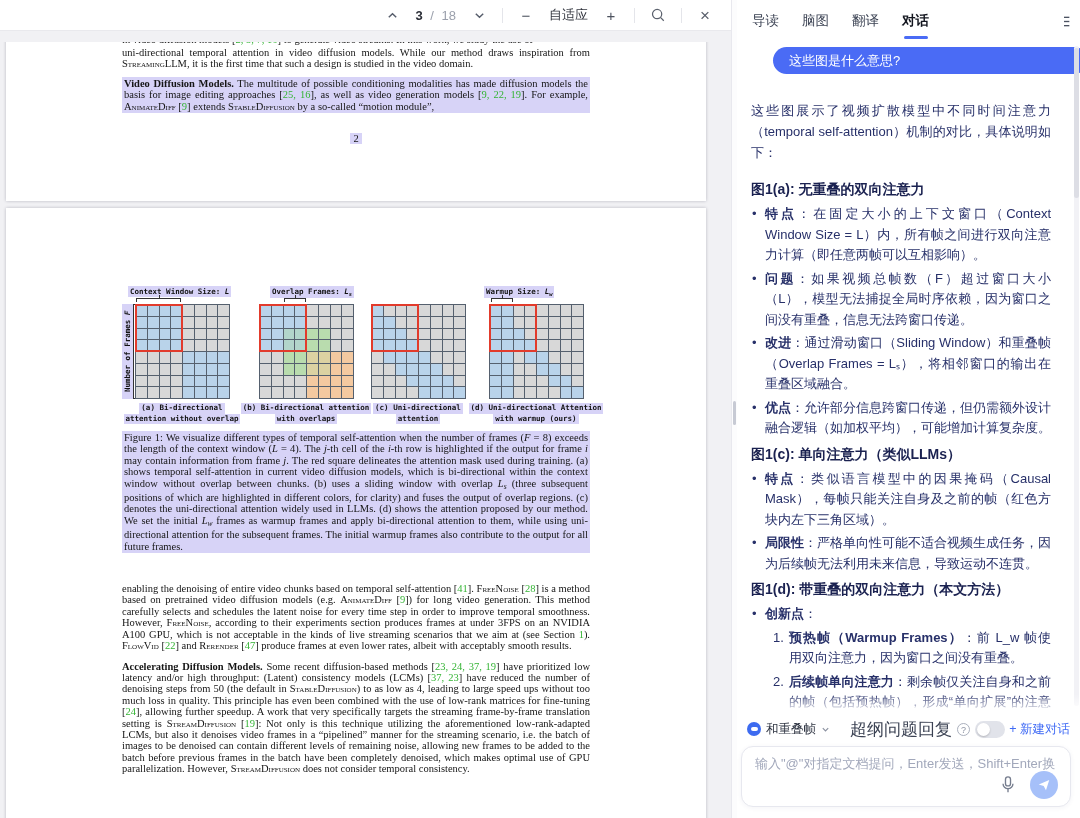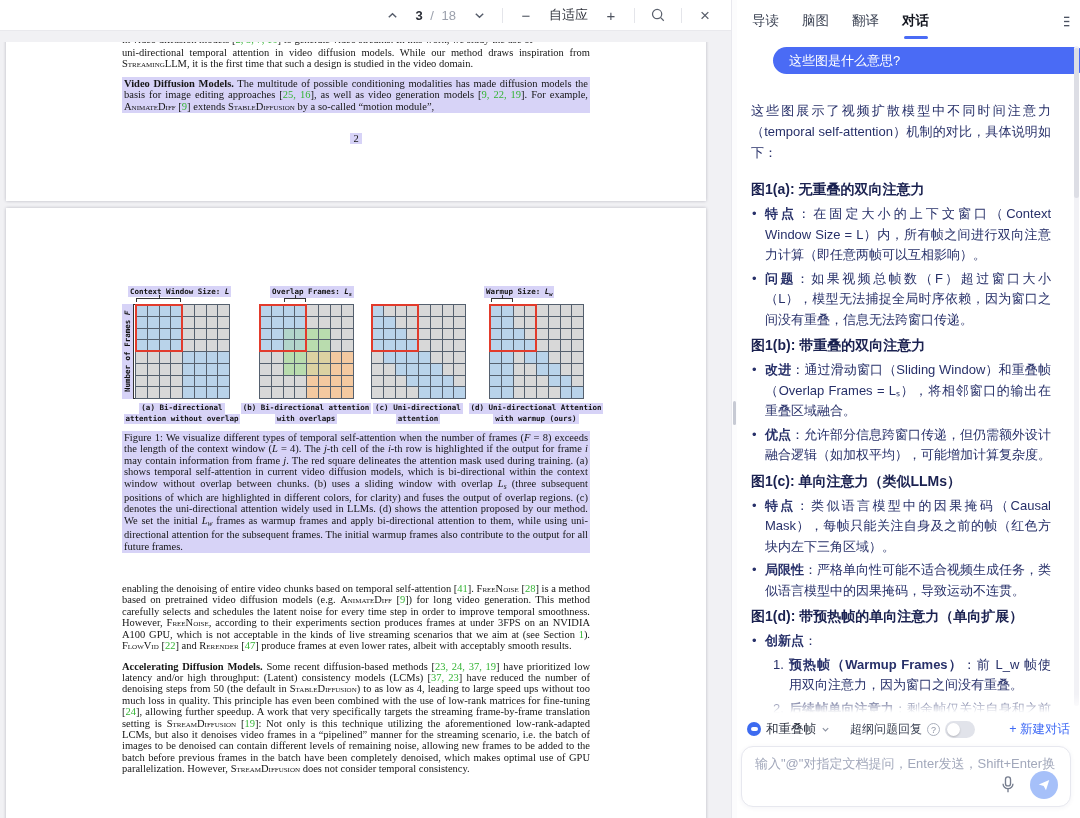--- a/index.html
+++ b/index.html
@@ -116,21 +116,21 @@
 
   .rp-footer { position:absolute; left:0; right:0; top:716px; height:26px; display:flex;
     align-items:center; padding:0 10px; z-index:3; background:#fff; }
   .scope { display:flex; align-items:center; gap:5px; cursor:pointer; }
   .scope-dot { width:14px; height:14px; border-radius:50%; background:#3d6bf0; position:relative; }
   .scope-dot::after { content:""; position:absolute; left:3.5px; top:4.5px; width:7px; height:4px;
     border-radius:2px; background:#fff; }
   .scope-label { font-size:12.5px; color:#2e3442; }
   .chev { width:9px; height:9px; }
   .beyond { display:flex; align-items:center; gap:5px; margin-left:20px; }
-  .beyond-label { font-size:12px; color:#3a4152; }
+  .beyond-label { font-size:17px; color:#3a4152; }
   .help { width:13px; height:13px; border:1px solid #aab0bd; border-radius:50%; color:#8c93a3;
     font-size:9px; line-height:12px; text-align:center; }
   .toggle { width:30px; height:17px; border-radius:9px; background:#e1e3ea; position:relative; cursor:pointer; }
   .toggle .knob { position:absolute; left:2px; top:2px; width:13px; height:13px; border-radius:50%;
     background:#fff; box-shadow:0 1px 2px rgba(0,0,0,.2); }
   .newchat { margin-left:auto; font-size:12.5px; color:#3f6af5; cursor:pointer; }
 
   .rp-input { position:absolute; left:4px; right:9px; top:746px; height:61px;
     border:1px solid #e7e8ef; border-radius:12px; background:#fff;
     box-shadow:0 1px 5px rgba(30,40,90,.05); }
@@ -534,27 +534,26 @@
     </span>
   </div>
 
   <div class="user-bubble">这些图是什么意思?</div>
 
   <div class="answer" id="answer">
       <div class="msg-p"><span><span class="seg-n">这些图展示了视频扩散模型中不同时间注意力（temporal self-attention）机制的对比，具体说明如下：</span></span></div>
       <div class="msg-h">图1(a): 无重叠的双向注意力</div>
       <div class="msg-li"><span><span class="seg-b">特点</span><span class="seg-n">：在固定大小的上下文窗口（Context Window Size = L）内，所有帧之间进行双向注意力计算（即任意两帧可以互相影响）。</span></span></div>
       <div class="msg-li"><span><span class="seg-b">问题</span><span class="seg-n">：如果视频总帧数（F）超过窗口大小（L），模型无法捕捉全局时序依赖，因为窗口之间没有重叠，信息无法跨窗口传递。</span></span></div>
-      <div class="msg-h">图1(b): 带重叠的双向注意力</div>
       <div class="msg-li"><span><span class="seg-b">改进</span><span class="seg-n">：通过滑动窗口（Sliding Window）和重叠帧（Overlap Frames = Lₛ），将相邻窗口的输出在重叠区域融合。</span></span></div>
       <div class="msg-li"><span><span class="seg-b">优点</span><span class="seg-n">：允许部分信息跨窗口传递，但仍需额外设计融合逻辑（如加权平均），可能增加计算复杂度。</span></span></div>
       <div class="msg-h">图1(c): 单向注意力（类似LLMs）</div>
       <div class="msg-li"><span><span class="seg-b">特点</span><span class="seg-n">：类似语言模型中的因果掩码（Causal Mask），每帧只能关注自身及之前的帧（红色方块内左下三角区域）。</span></span></div>
-      <div class="msg-li"><span><span class="seg-b">局限性</span><span class="seg-n">：严格单向性可能不适合视频生成任务，类似语言模型中的因果掩码，导致运动不连贯。</span></span></div>
-      <div class="msg-h">图1(d): 带预热帧的单向注意力（单向扩展）</div>
+      <div class="msg-li"><span><span class="seg-b">局限性</span><span class="seg-n">：严格单向性可能不适合视频生成任务，因为后续帧无法利用未来信息，导致运动不连贯。</span></span></div>
+      <div class="msg-h">图1(d): 带重叠的双向注意力（本文方法）</div>
       <div class="msg-li"><span><span class="seg-b">创新点</span><span class="seg-n">：</span></span></div>
       <div class="msg-ol"><span class="num">1.</span><span><span class="seg-b">预热帧（Warmup Frames）</span><span class="seg-n">：前 L_w 帧使用双向注意力，因为窗口之间没有重叠。</span></span></div>
       <div class="msg-ol"><span class="num">2.</span><span><span class="seg-b">后续帧单向注意力</span><span class="seg-n">：剩余帧仅关注自身和之前的帧（包括预热帧），形成“单向扩展”的注意力模式。</span></span></div>
     </div>
 
   <div class="fade"></div>
   <div class="rp-scroll">
       <div class="rp-thumb"></div>
     </div>
 

